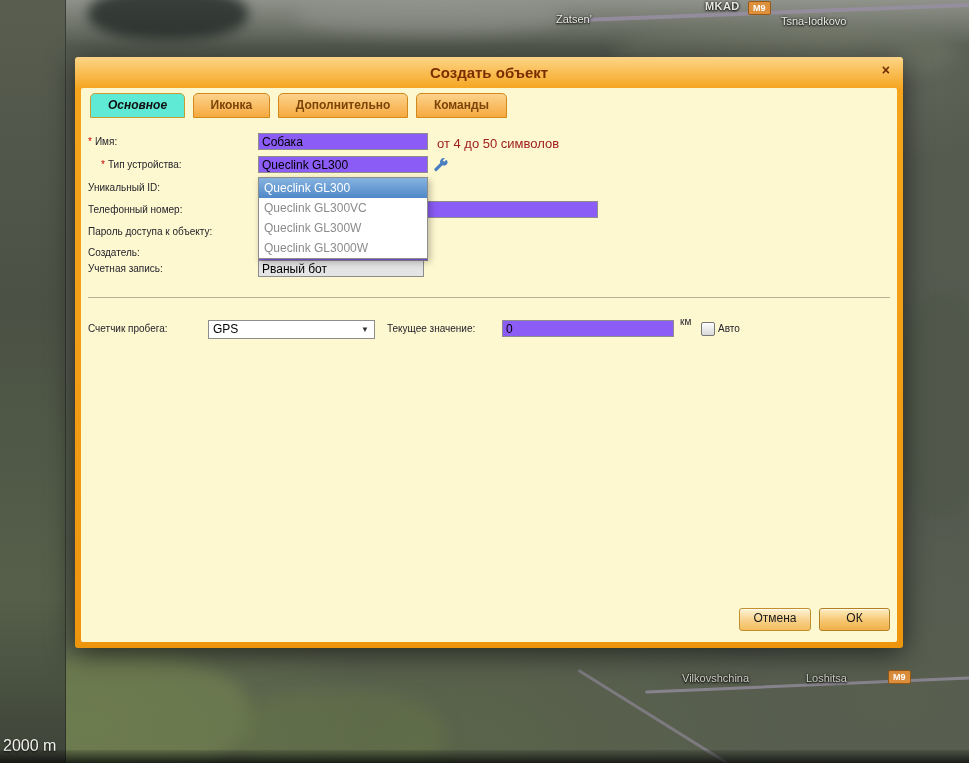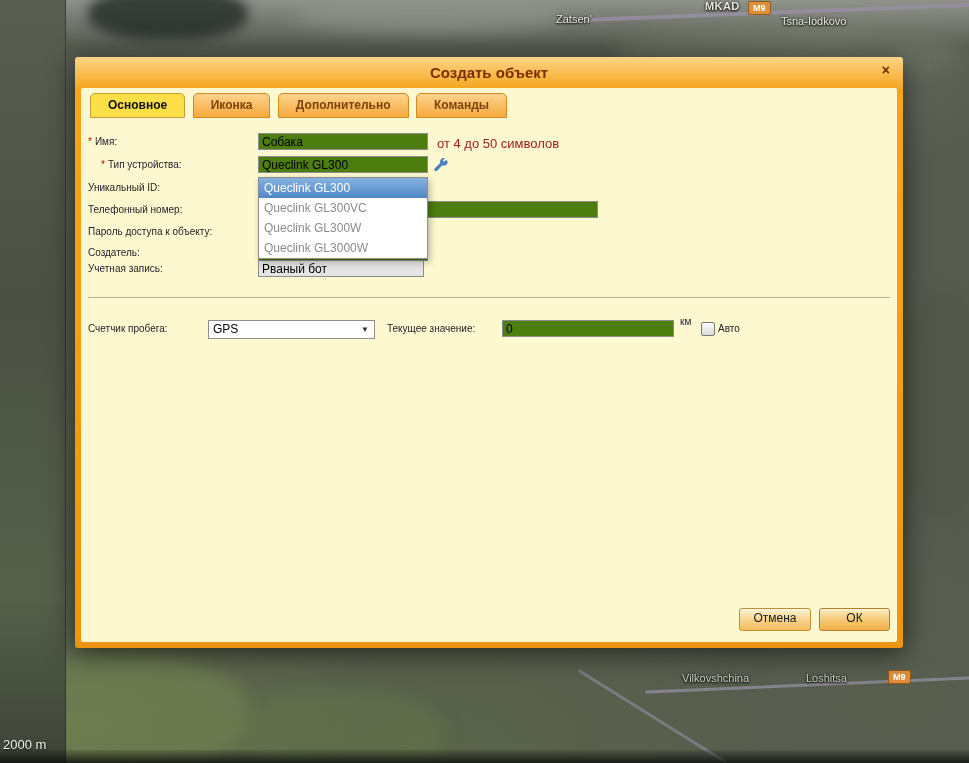--- a/index.html
+++ b/index.html
@@ -41,21 +41,21 @@
     position:absolute;color:#e9e9e2;font-size:11px;white-space:nowrap;
     text-shadow:0 1px 2px rgba(0,0,0,0.95),0 0 3px rgba(0,0,0,0.8);
   }
   .maplbl.dim{color:#cfcfc7;}
   .maplbl.caps{font-weight:bold;letter-spacing:0.4px;}
   .route-badge{
     position:absolute;background:#dd8f3c;color:#fff;font-size:9px;font-weight:bold;
     padding:1px 4px;border-radius:2px;border:1px solid rgba(110,58,0,0.65);line-height:10px;
   }
   .scale-text{
-    position:absolute;left:3px;top:737px;color:#f2f2ec;font-size:13px;
+    position:absolute;left:3px;top:737px;color:#f2f2ec;font-size:16px;
     text-shadow:0 1px 2px rgba(0,0,0,0.9);
   }
   .bottom-bar{
     position:absolute;left:0;bottom:0;width:100%;height:13px;
     background:linear-gradient(180deg,rgba(18,20,18,0.15),rgba(10,12,10,0.8));
   }
   
   .dialog{
     position:absolute;left:75px;top:57px;width:828px;height:591px;
     background:linear-gradient(180deg,#fdd587 0%,#f5a41c 5.5%,#ee950e 100%);
@@ -75,27 +75,27 @@
   }
   
   .tabs{position:absolute;left:9px;top:5px;height:25px;white-space:nowrap;}
   .tab{
     display:inline-block;height:23px;line-height:23px;padding:0 17px;margin-right:3px;
     background:linear-gradient(180deg,#fcd38d,#f6a93e);
     border:1px solid #d3881c;border-radius:5px 5px 0 0;
     font-size:12px;font-weight:bold;color:#7c4408;text-align:center;cursor:pointer;
     vertical-align:bottom;
   }
-  .tab.active{background:#fde047;color:#101010;border-color:#c99b35;}
+  .tab.active{background:#5eead4;color:#101010;border-color:#c99b35;font-style:italic;}
   
   .lbl{position:absolute;font-size:10px;color:#23232b;white-space:nowrap;}
   .star{color:#cc0000;margin-right:3px;}
   .hint{position:absolute;font-size:13px;color:#a02020;white-space:nowrap;}
   .inp{
-    position:absolute;height:15px;border:1px solid #8d8d8d;background:#4d7c0f;
+    position:absolute;height:15px;border:1px solid #8d8d8d;background:#8b5cf6;
     font-size:12px;padding:0 3px;font-family:inherit;color:#000;margin:0;
   }
   .inp.readonly{background:#e4e4e4;}
   .wrench{position:absolute;width:16px;height:16px;cursor:pointer;}
   .dropdown{
     position:absolute;left:177px;top:89px;width:168px;background:#fff;
     border:1px solid #8d8d8d;z-index:30;box-shadow:2px 3px 7px rgba(0,0,0,0.28);
   }
   .dd-opt{height:20px;line-height:20px;padding:0 5px;font-size:12px;color:#8b8b8b;cursor:pointer;white-space:nowrap;}
   .dd-opt.sel{background:linear-gradient(180deg,#86b3e0,#4f88c7);color:#fff;}

